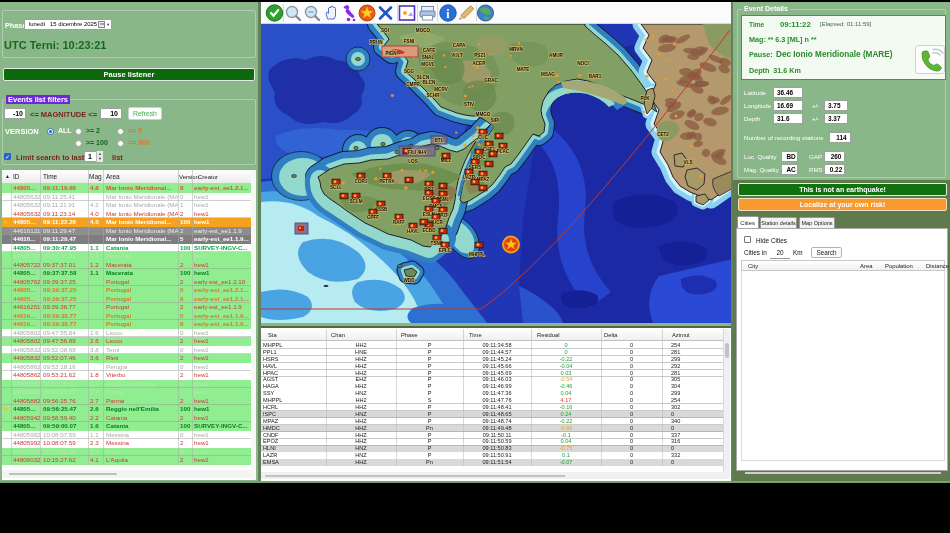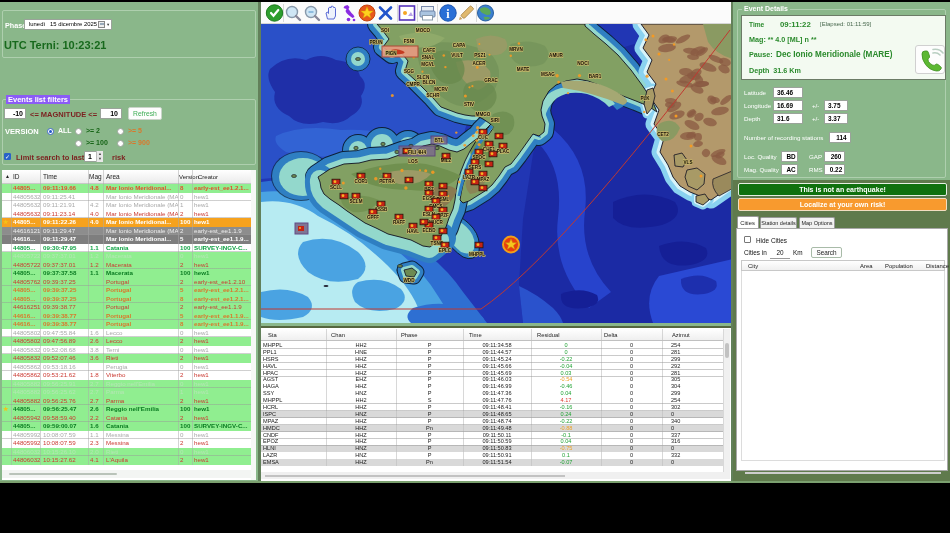--- a/index.html
+++ b/index.html
@@ -67,22 +67,23 @@
 <div id="app">
 
 <div id="lp">
   <div class="grp abs" style="left:2px;top:8px;width:254px;height:48px;"></div>
   <div class="abs wlab" style="left:5px;top:18.5px;font-size:7.2px;">Phase:</div>
   <div class="abs wbox" style="left:24px;top:17px;width:88px;height:11px;font-size:5.9px;line-height:9.5px;padding-left:4px;overflow:hidden;">lunedì&nbsp;&nbsp; 15 dicembre 2025
     <span class="abs" style="left:73px;top:1px;width:7px;height:7px;border:1px solid #888;background:#eee;"></span>
     <span class="abs" style="left:74.5px;top:2.5px;width:4px;height:2px;background:#9ab;"></span>
     <span class="abs" style="left:82px;top:0px;font-size:4.5px;color:#333;">▾</span></div>
   <div class="abs" style="left:4px;top:37px;font-size:11px;font-weight:bold;color:#17691c;">UTC Terni: 10:23:21</div>
+  <div class="abs" style="left:3px;top:66px;width:252px;height:13px;background:#0e680e;border:1px solid #dfeedf;border-radius:2px;color:#fff;font-weight:bold;font-size:7.5px;text-align:center;line-height:12px;">Pause listener</div>
   <div class="grp abs" style="left:2px;top:97px;width:254px;height:66px;"></div>
-  <div class="abs wlab" style="left:6px;top:93px;font-size:7.5px;background:#8b5cf6;padding:0 2px;">Events list filters</div>
+  <div class="abs wlab" style="left:6px;top:93px;font-size:7.5px;background:#6d28d9;padding:0 2px;">Events list filters</div>
   <div class="abs wbox" style="left:4px;top:106px;width:22px;height:11px;font-size:7px;font-weight:bold;text-align:right;line-height:10px;padding-right:2px;">-10</div>
   <div class="abs mar" style="left:30px;top:108px;font-size:7.5px;">&lt;= MAGNITUDE &lt;=</div>
   <div class="abs wbox" style="left:100px;top:106px;width:22px;height:11px;font-size:7px;font-weight:bold;text-align:right;line-height:10px;padding-right:3px;">10</div>
   <div class="abs" style="left:128px;top:105px;width:34px;height:13px;background:#fdfdfd;border:1px solid #c9d4c9;border-radius:2px;color:#3fae56;font-size:6.8px;text-align:center;line-height:12px;">Refresh</div>
   <div class="abs wlab" style="left:5px;top:125px;font-size:7.5px;">VERSION</div>
 
   <div class="abs" style="left:47px;top:126px;width:7px;height:7px;border-radius:50%;background:#fff;border:1px solid #3c67c8;"></div>
   <div class="abs" style="left:49px;top:128px;width:3px;height:3px;border-radius:50%;background:#2156c8;"></div>
   <div class="abs wlab" style="left:58px;top:125px;font-size:7px;">ALL</div>
   <div class="abs" style="left:75px;top:126px;width:7px;height:7px;border-radius:50%;background:#fff;border:1px solid #9aa39a;"></div>
@@ -91,21 +92,21 @@
   <div class="abs org" style="left:128px;top:125px;font-size:7px;">&gt;= 5</div>
   <div class="abs" style="left:75px;top:138px;width:7px;height:7px;border-radius:50%;background:#fff;border:1px solid #9aa39a;"></div>
   <div class="abs dgr" style="left:86px;top:137px;font-size:7px;">&gt;= 100</div>
   <div class="abs" style="left:117px;top:138px;width:7px;height:7px;border-radius:50%;background:#fff;border:1px solid #9aa39a;"></div>
   <div class="abs org" style="left:128px;top:137px;font-size:7px;">&gt;= 900</div>
 
   <div class="abs" style="left:4px;top:151px;width:7px;height:7px;background:#2a62c8;border:1px solid #2a62c8;border-radius:1px;color:#fff;font-size:6px;line-height:7px;text-align:center;">✓</div>
   <div class="abs mar" style="left:16px;top:151px;font-size:7.5px;">Limit search to last</div>
   <div class="abs wbox" style="left:84px;top:149px;width:19px;height:11px;font-size:7px;font-weight:bold;line-height:10px;padding-left:3px;">1</div>
   <div class="abs" style="left:96px;top:149px;width:7px;height:11px;background:#e8e8e8;border-left:1px solid #bbb;font-size:4px;line-height:5px;text-align:center;color:#444;">▲<br>▼</div>
-  <div class="abs mar" style="left:112px;top:151px;font-size:7.5px;">risk</div>
+  <div class="abs mar" style="left:112px;top:151px;font-size:7.5px;">list</div>
 
   <div id="etab">
     <div id="ehead">
       <span class="abs" style="left:3px;top:3px;font-size:5px;">▲</span>
       <span class="abs cid" style="top:3px;">ID</span>
           <span class="abs ctm" style="top:3px;">Time</span>
       <span class="abs cmg" style="top:3px;left:87px;width:16px;">Mag</span>
           <span class="abs car" style="top:3px;">Area</span>
       <span class="abs" style="left:177px;top:3.5px;font-size:6px;">Version</span>
           <span class="abs" style="left:196px;top:3.5px;font-size:6px;">Creator</span>
@@ -1085,21 +1086,21 @@
 </div>
 
 <div id="rp">
   <div class="abs" style="left:0px;top:0px;width:217px;height:178px;background:#8ab78a;"></div>
   <div class="abs" style="left:4px;top:7px;width:209px;height:169px;border:1px solid #aecfae;border-radius:2px;"></div>
   <div class="abs wlab" style="left:9px;top:3px;font-size:7px;background:#8ab78a;padding:0 2px;">Event Details</div>
   <div class="abs" style="left:8px;top:13px;width:205px;height:65px;background:#f3faf1;border:1.5px solid #6b7b66;color:#2a8a2c;">
      <span class="abs" style="left:7px;top:5px;font-size:6.6px;font-weight:bold;">Time</span>
      <span class="abs" style="left:38px;top:3.5px;font-size:7.8px;font-weight:bold;">09:11:22</span>
      <span class="abs" style="left:78px;top:5px;font-size:6px;color:#4a6a50;">[Elapsed: 01:11:59]</span>
-     <span class="abs" style="left:7px;top:19px;font-size:7.2px;font-weight:bold;">Mag: ** 4.0 [ML] n **</span>
+     <span class="abs" style="left:7px;top:19px;font-size:7.2px;font-weight:bold;">Mag: ** 6.3 [ML] n **</span>
      <span class="abs" style="left:7px;top:34px;font-size:7.2px;font-weight:bold;">Pause:</span>
      <span class="abs" style="left:34px;top:33.5px;font-size:8.2px;font-weight:bold;">Dec Ionio Meridionale (MARE)</span>
      <span class="abs" style="left:7px;top:50px;font-size:7.2px;font-weight:bold;">Depth&nbsp; 31.6 Km</span>
      <span class="abs" style="left:173px;top:29px;width:30px;height:29px;background:#fdfdfd;border:1px solid #d0d0d0;border-radius:3px;">
           <svg width="30" height="29" viewBox="0 0 30 29" style="position:absolute;left:0;top:0;">
 <path d="M6,8 Q6,5 9,5 L11,5 Q12,5 12.5,7 L13.5,10 Q14,11.5 12.5,12.5 Q11.5,13.5 12.5,15.5 Q14,18 16.5,19 Q18.5,20 19.5,18.5 Q20.5,17.5 22,18.5 L24.5,20.5 Q26,21.5 25,23 Q23.5,25.5 20.5,25 Q13.5,24 9.5,18.5 Q5.8,13.5 6,8Z" fill="#5cb832" stroke="#3f8f1f" stroke-width="0.8"></path>
 <path d="M17,7 Q21,6 24,9" fill="none" stroke="#b9cfc2" stroke-width="1.6" stroke-linecap="round"></path>
 <path d="M17,3.5 Q23.5,2.5 27,7" fill="none" stroke="#b9cfc2" stroke-width="1.6" stroke-linecap="round"></path>
 </svg>
         </span>

